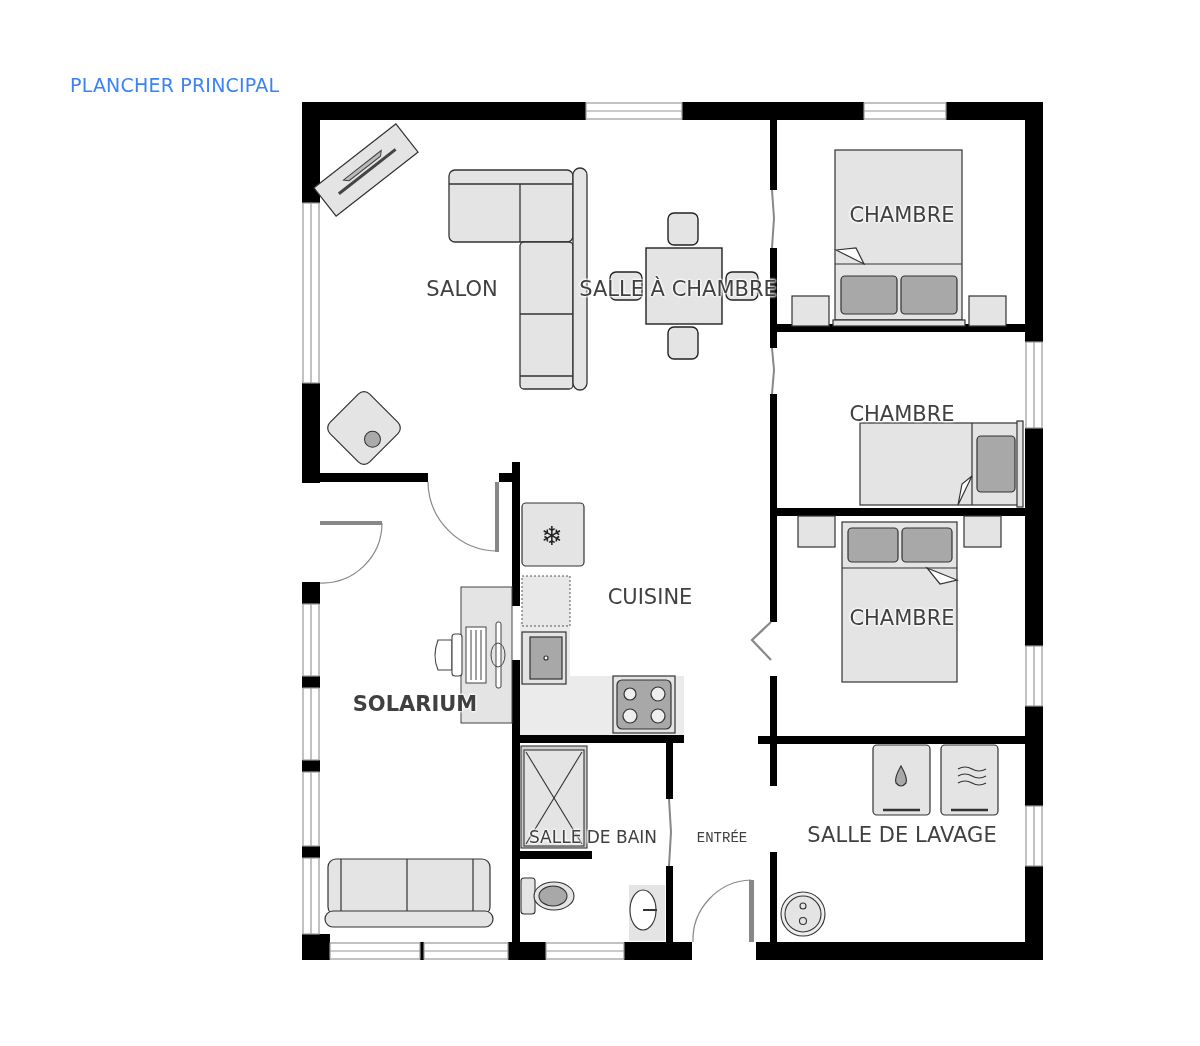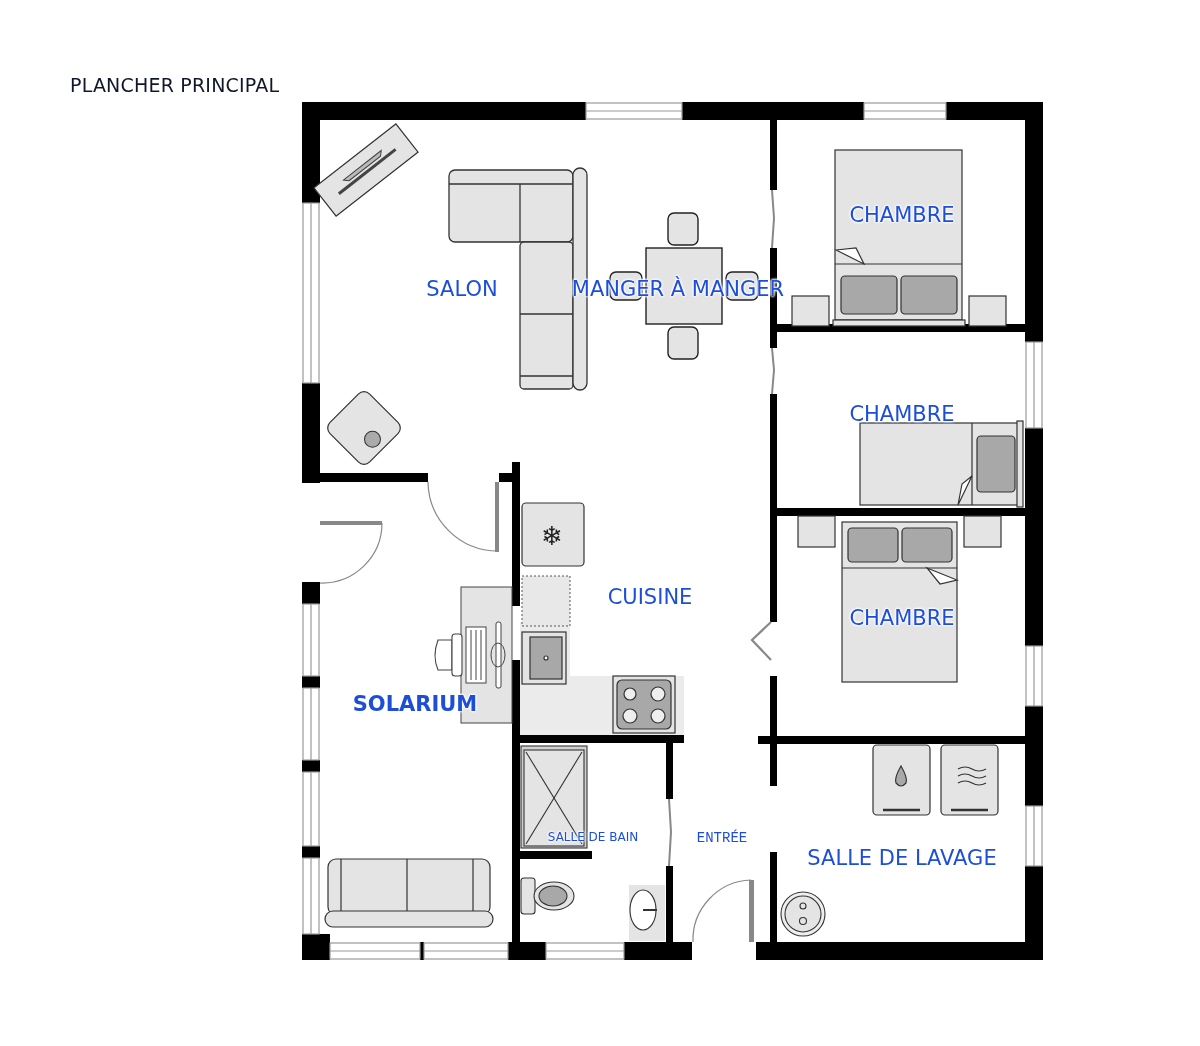--- a/index.html
+++ b/index.html
@@ -1,19 +1,19 @@
 <!DOCTYPE html>
 <html><head>
 <meta charset="utf-8">
 <style>
   html, body { margin: 0; padding: 0; background: #ffffff; }
   body { width: 1200px; height: 1046px; position: relative; overflow: hidden; font-family: "DejaVu Sans", sans-serif; }
   #plan { position: absolute; left: 0; top: 0; }
-  .title { position: absolute; left: 70px; top: 74px; font-size: 19px; color: #0f172a; letter-spacing: 0.2px; }
-  .room-label { position: absolute; font-size: 21px; color: #1d4ed8; white-space: nowrap; transform: translate(-50%, -50%); }
+  .title { position: absolute; left: 70px; top: 74px; font-size: 19px; color: #3b82f6; letter-spacing: 0.2px; }
+  .room-label { position: absolute; font-size: 21px; color: #404040; white-space: nowrap; transform: translate(-50%, -50%); }
   .room-label.halo { text-shadow: 0 0 3px #fff, 0 0 3px #fff, 0 0 3px #fff, 0 0 2px #fff; }
   .room-label.small { font-size: 14px; }
 </style>
 </head>
 <body>
 
 <svg id="plan" width="1200" height="1046" viewBox="0 0 1200 1046" xmlns="http://www.w3.org/2000/svg">
 
   <g fill="#000">
 
@@ -249,21 +249,21 @@
     <circle cx="803" cy="914" r="22" fill="#eee"></circle>
     <circle cx="803" cy="914" r="18" fill="#e4e4e4"></circle>
     <circle cx="803" cy="906" r="3" fill="none"></circle>
     <circle cx="803" cy="921" r="3.5" fill="none"></circle>
   </g>
 </svg>
 
 <div class="title">PLANCHER PRINCIPAL</div>
 
 <div class="room-label" style="left:462px; top:289px;">SALON</div>
-<div class="room-label halo" style="left:678px; top:289px;">MANGER À MANGER</div>
+<div class="room-label halo" style="left:678px; top:289px;">SALLE À CHAMBRE</div>
 <div class="room-label halo" style="left:902px; top:215px;">CHAMBRE</div>
 <div class="room-label halo" style="left:902px; top:414px;">CHAMBRE</div>
 <div class="room-label halo" style="left:902px; top:618px;">CHAMBRE</div>
 <div class="room-label" style="left:650px; top:597px;">CUISINE</div>
 <div class="room-label halo" style="left:415px; top:704px;font-weight:bold;">SOLARIUM</div>
-<div class="room-label halo" style="left:593px; top:837px; font-size:12px;">SALLE DE BAIN</div>
+<div class="room-label halo" style="left:593px; top:837px; font-size:17px;">SALLE DE BAIN</div>
 <div class="room-label small" style="left:722px; top:838px;font-family:Liberation Mono, monospace;">ENTRÉE</div>
-<div class="room-label" style="left:902px; top:858px;">SALLE DE LAVAGE</div>
+<div class="room-label" style="left:902px; top:835px;">SALLE DE LAVAGE</div>
 
 </body></html>

